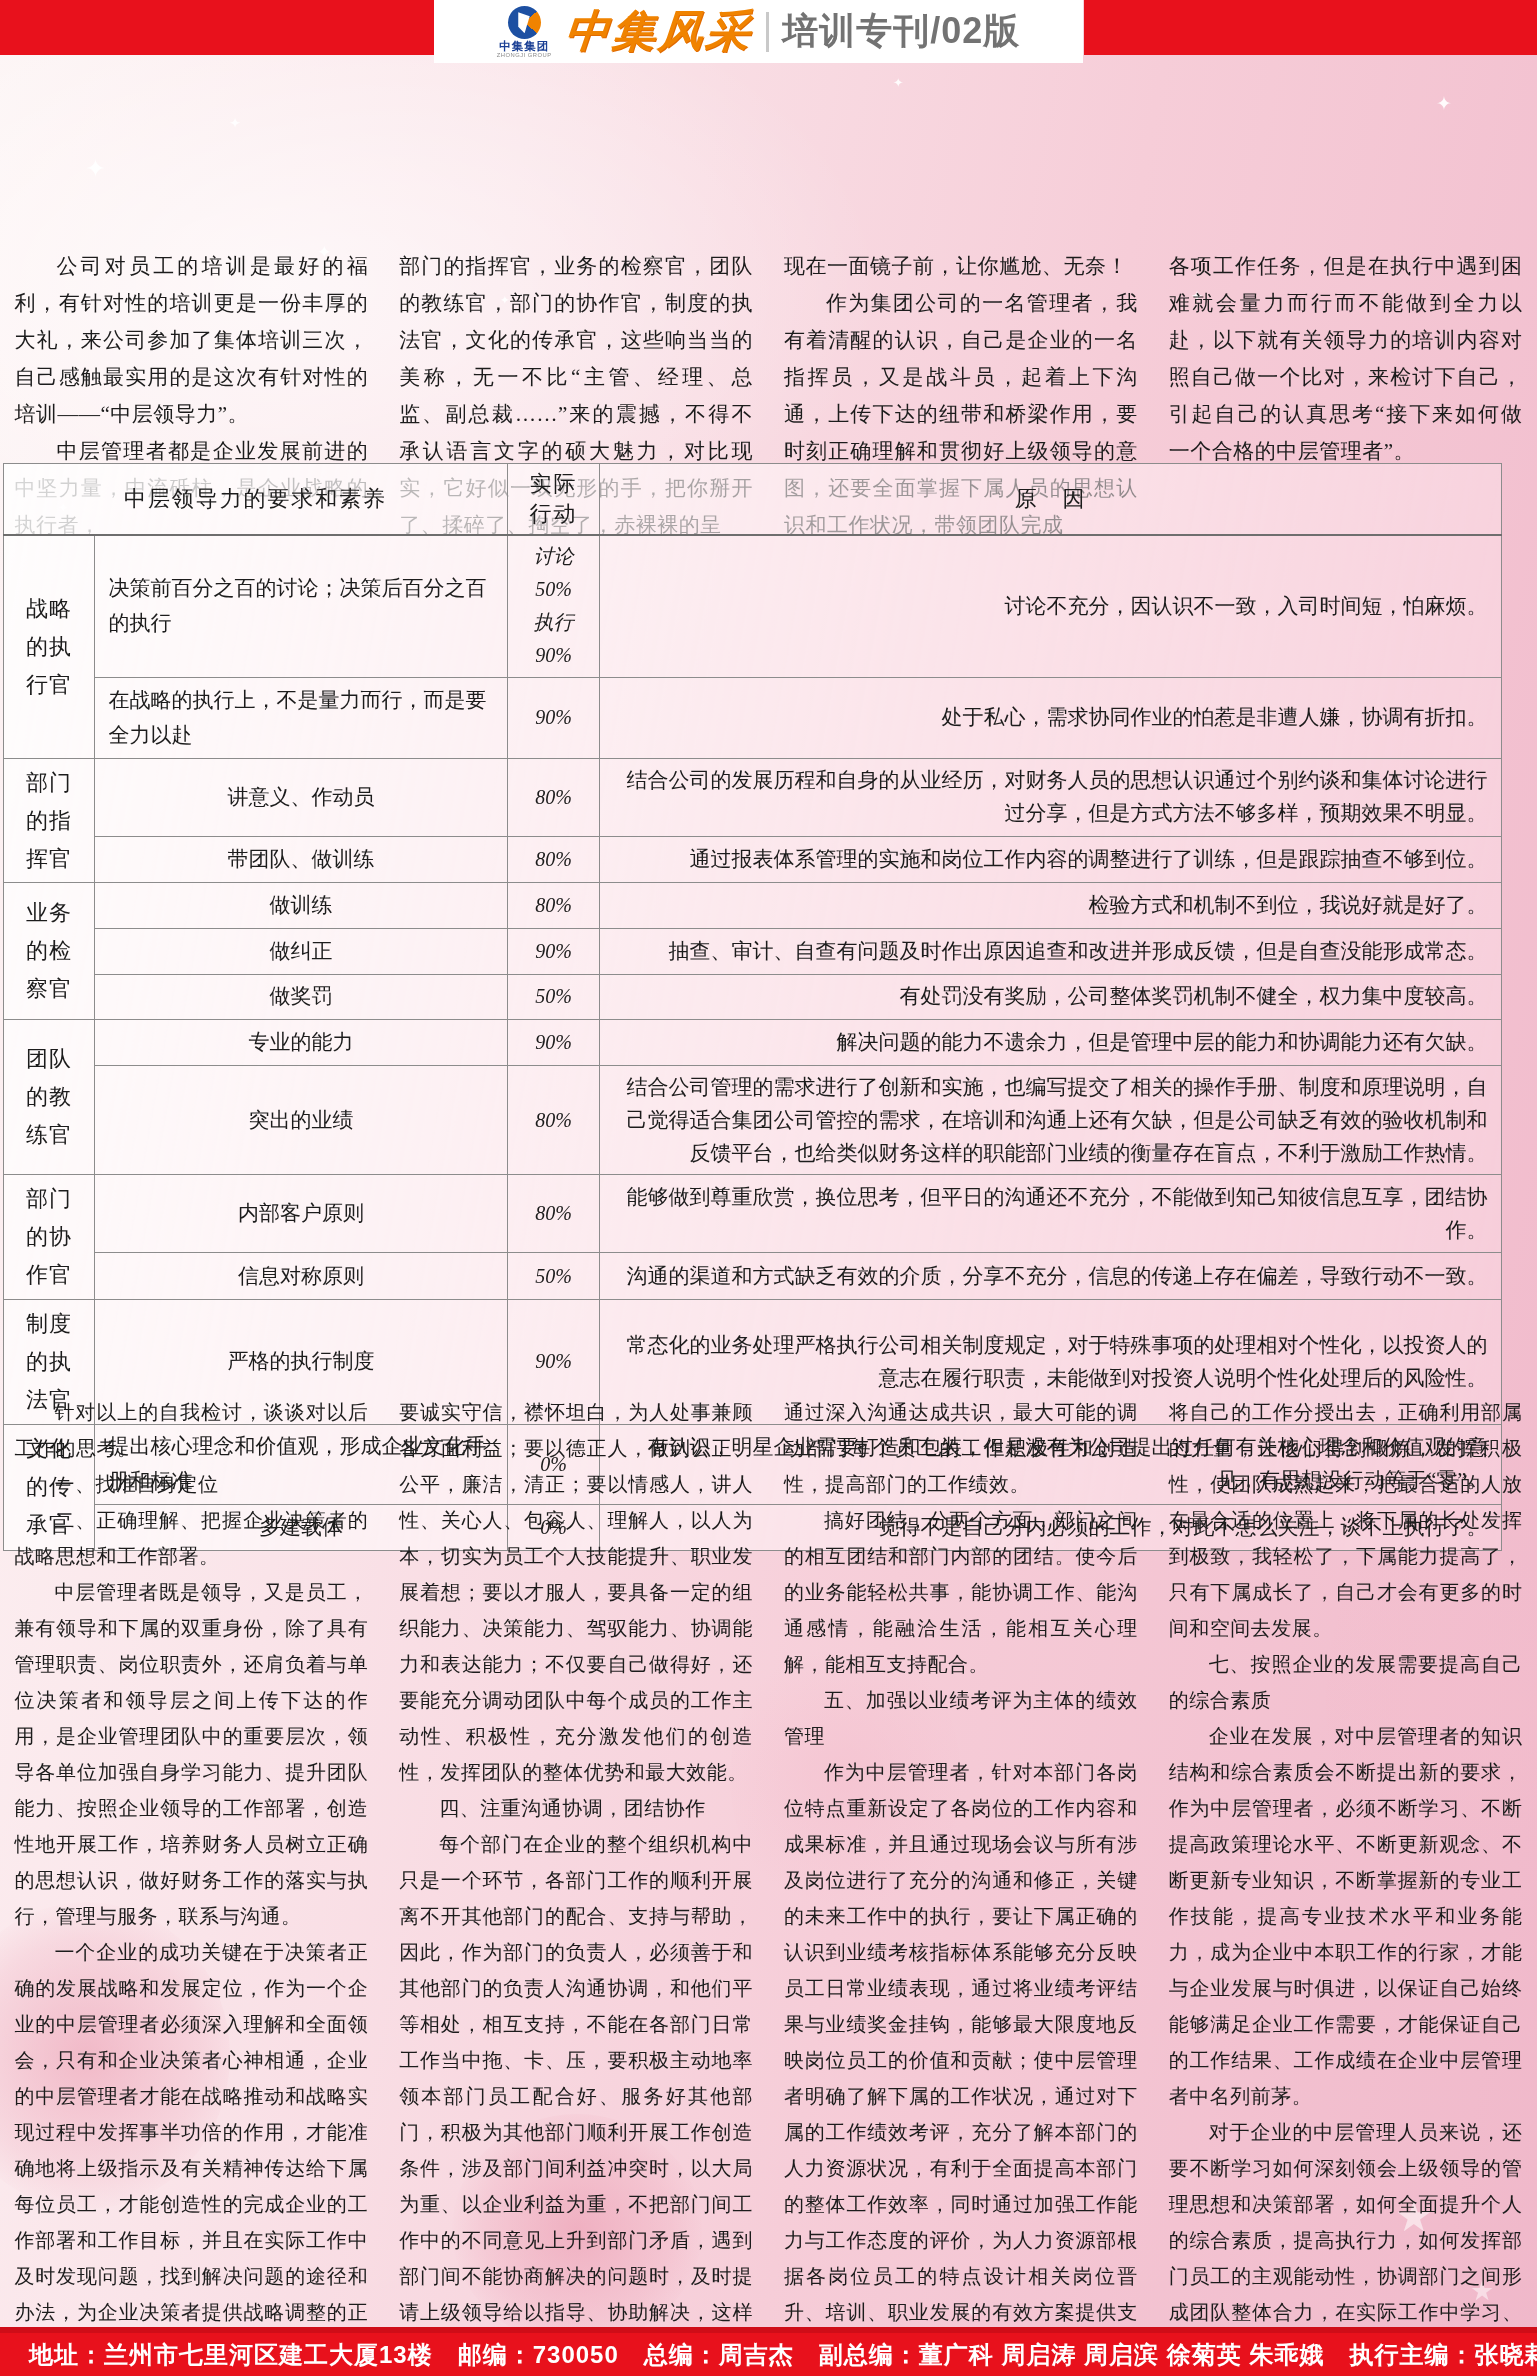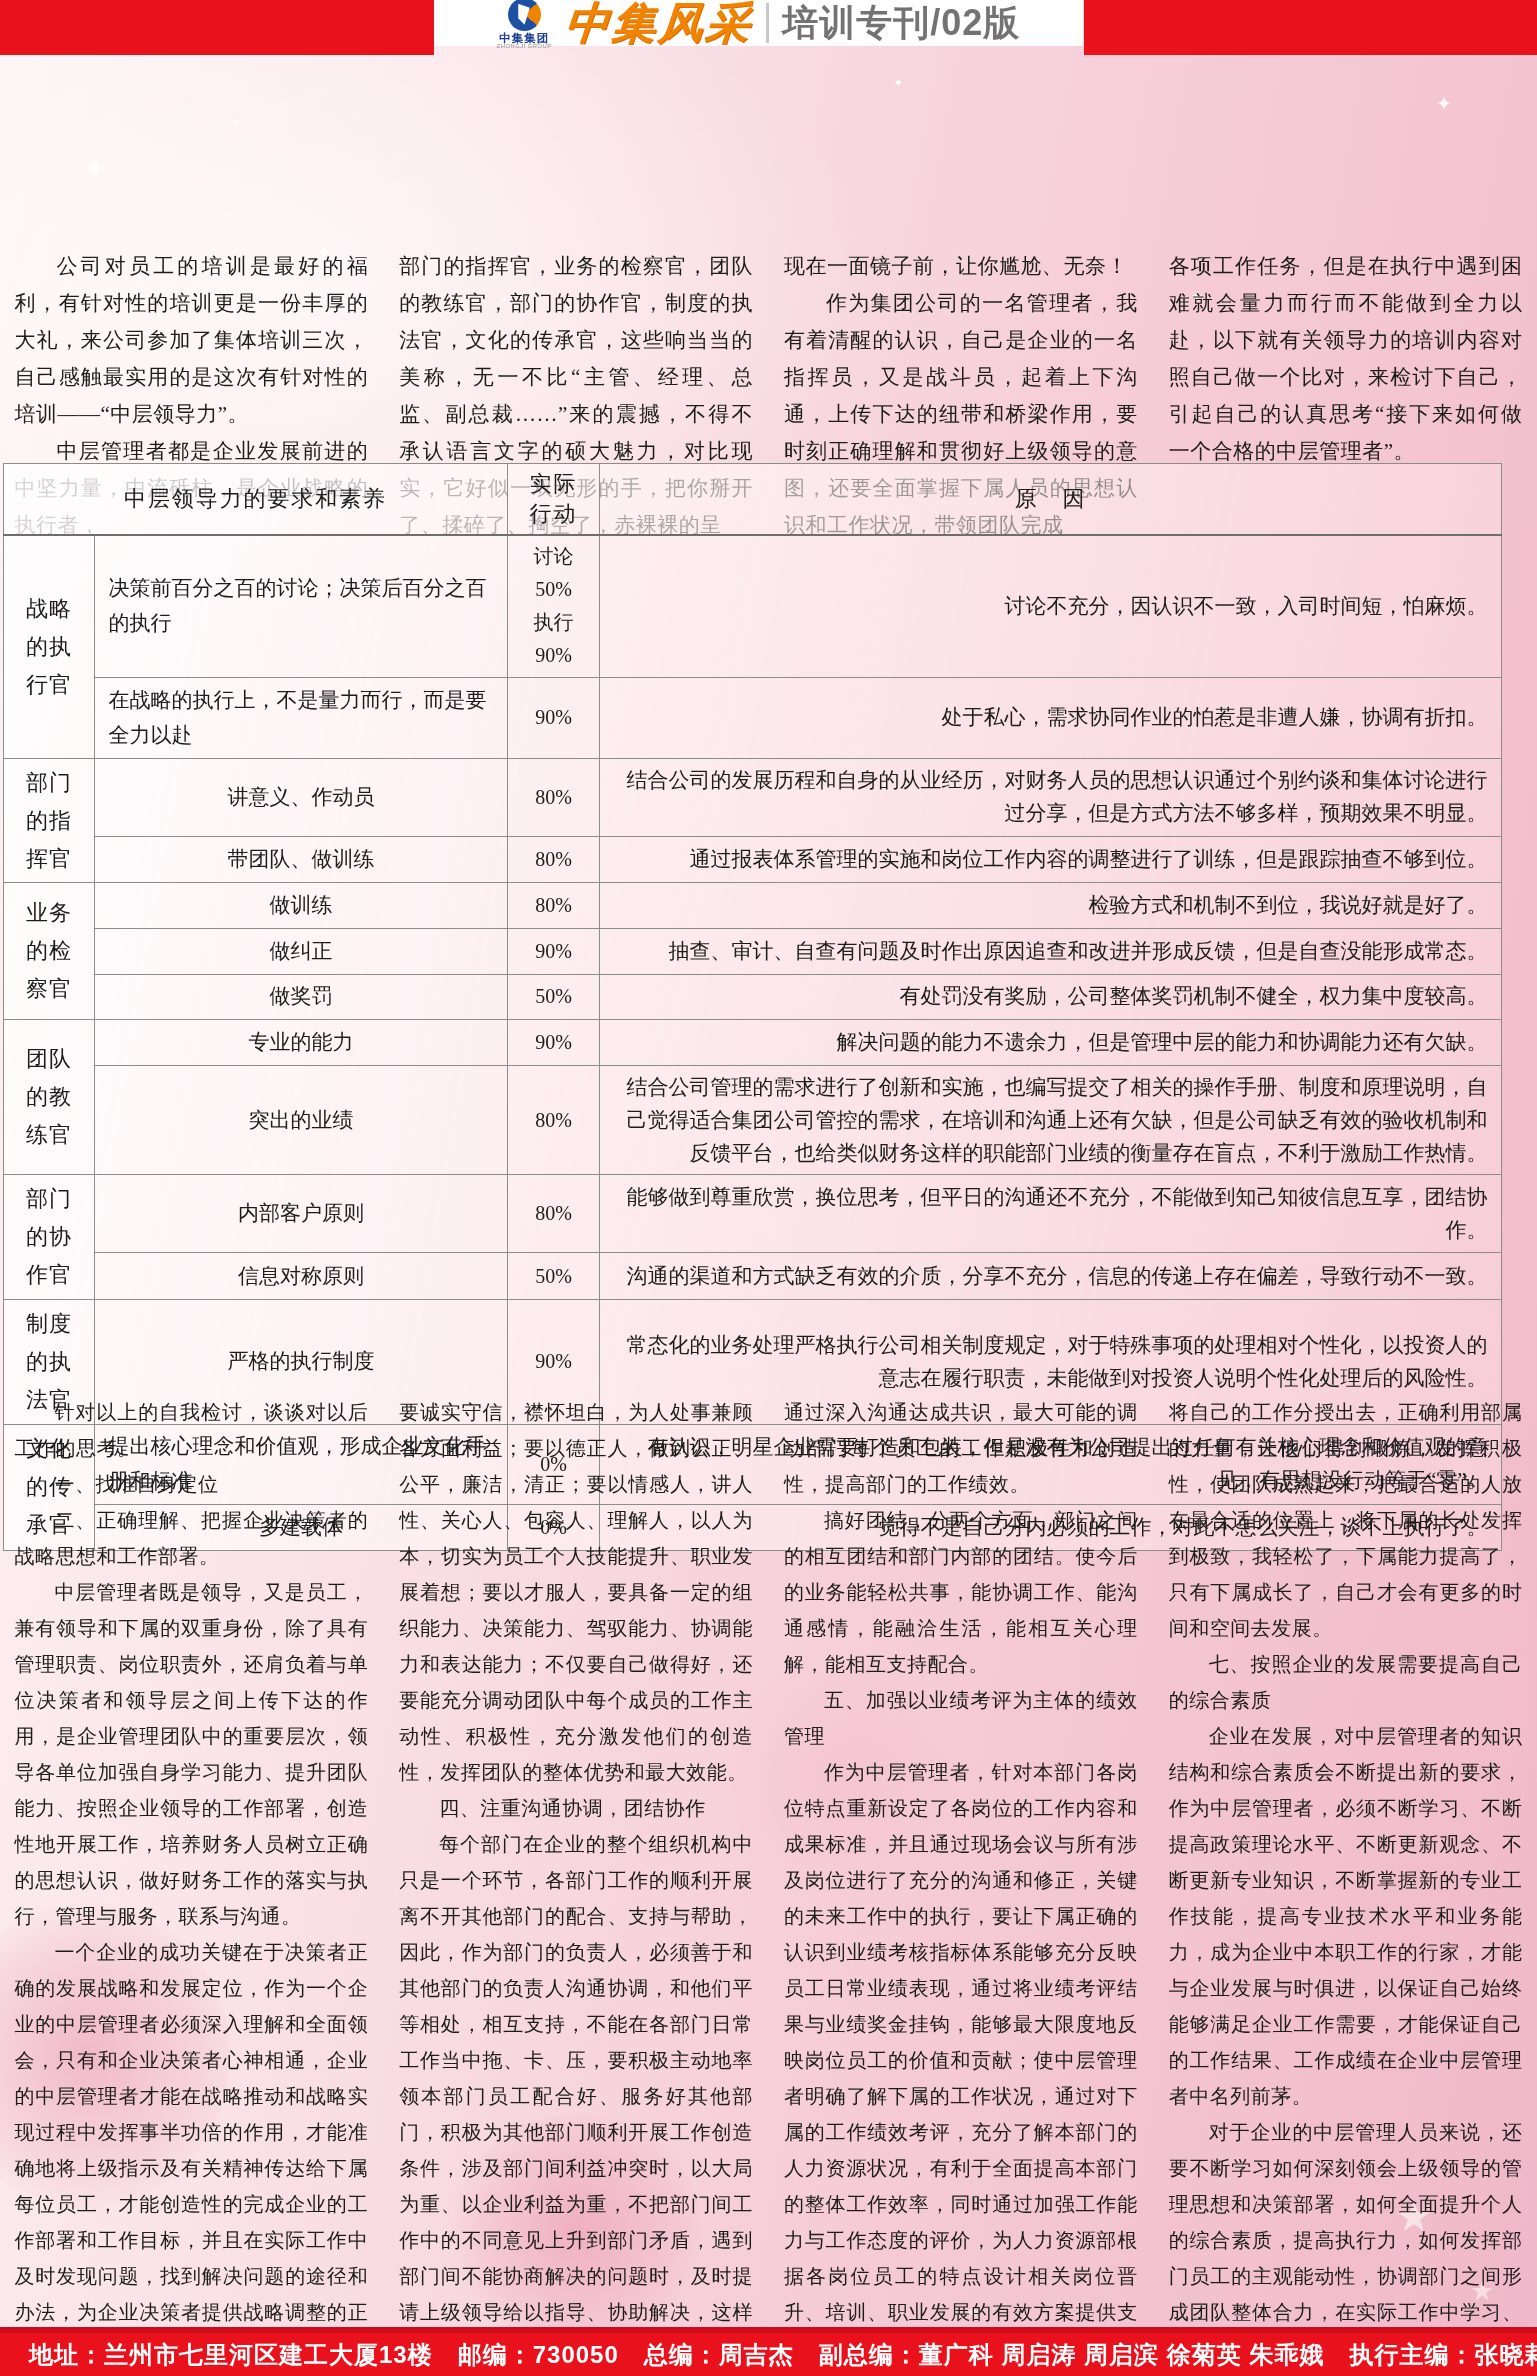--- a/index.html
+++ b/index.html
@@ -13,21 +13,21 @@
   
   .star{position:absolute;color:rgba(255,255,255,.92);pointer-events:none;}
   .blob{position:absolute;border-radius:50%;pointer-events:none;}
   .blob.pink{background:radial-gradient(circle, rgba(232,140,165,.5) 0%, rgba(232,140,165,.18) 55%, rgba(232,140,165,0) 75%);}
   .blob.soft{background:radial-gradient(circle, rgba(244,190,205,.55) 0%, rgba(244,190,205,0) 70%);}
   
   .masthead{position:absolute;top:0;left:0;width:1537px;height:63px;}
   .mast-red{position:absolute;top:0;height:55px;background:#e8111c;}
   .mast-red.left{left:0;width:434px;}
   .mast-red.right{right:0;width:453px;}
-  .mast-center{position:absolute;left:434px;top:0;width:649px;height:46px;background:#ffffff;
+  .mast-center{position:absolute;left:434px;top:0;width:649px;height:63px;background:#ffffff;
     display:flex;align-items:center;justify-content:center;gap:13.4px;}
   .logo{display:flex;flex-direction:column;align-items:center;line-height:1;margin-top:1.9px;}
   .logo-mark{width:33px;height:33px;border-radius:50%;
     background:conic-gradient(from 210deg,#1d50a2 0 55%,#f08300 55% 78%,#1d50a2 78% 100%);
     position:relative;}
   .logo-mark::after{content:"";position:absolute;left:10.6px;top:5.8px;width:11.5px;height:21px;background:#fff;
     clip-path:polygon(0 0,100% 20%,55% 100%,0 70%);}
   .logo-cn{font-family:"Liberation Sans",sans-serif;font-weight:bold;font-size:11.5px;color:#1a3f94;margin-top:1.9px;letter-spacing:1px;}
   .logo-en{font-family:"Liberation Sans",sans-serif;font-size:5.8px;color:#8a8a8a;letter-spacing:0.5px;}
   .brand{font-family:"Liberation Serif",serif;font-weight:bold;font-style:italic;font-size:44px;color:#f08300;
@@ -53,21 +53,21 @@
   
   .leader-table{position:absolute;top:463px;left:3px;width:1499px;height:895px;}
   .leader-table table{width:100%;height:100%;border-collapse:collapse;table-layout:fixed;
     background:linear-gradient(100deg, rgba(255,255,255,.82) 0%, rgba(255,246,248,.6) 45%, rgba(255,228,236,.38) 100%);}
   .leader-table th,.leader-table td{border:1px solid #8c8c8c;padding:4.8px 13.4px;vertical-align:middle;}
   .leader-table thead th{height:38px;font-weight:normal;font-size:22px;letter-spacing:1.9px;border-bottom:2.9px double #6e6e6e;}
   tr.group-start td{border-top:1.9px solid #6e6e6e;}
   .role-cell{text-align:center;font-size:22px;line-height:38px;padding:4.8px 15.4px;letter-spacing:1px;}
   .req-cell{font-size:21px;line-height:35px;text-align:left;}
   .req-cell.center{text-align:center;}
-  .act-cell{text-align:center;font-size:20px;line-height:33px;white-space:pre-line;padding:4.8px 5.8px;}
+  .act-cell{text-align:center;font-size:20px;line-height:33px;white-space:pre-line;padding:4.8px 5.8px;font-style:italic;}
   .reason-cell{font-size:21px;line-height:33px;text-align:right;padding:4.8px 15.4px;}
   
   .footer{position:absolute;left:0;bottom:0;width:1537px;height:44px;background:#e8111c;border-top:6.7px solid #cf0d18;
     display:flex;align-items:center;}
   .footer-text{font-family:"Liberation Sans",sans-serif;font-weight:bold;color:#fff;font-size:24px;
     letter-spacing:1px;padding-left:29px;white-space:nowrap;}
 </style>
 </head>
 <body>
 

